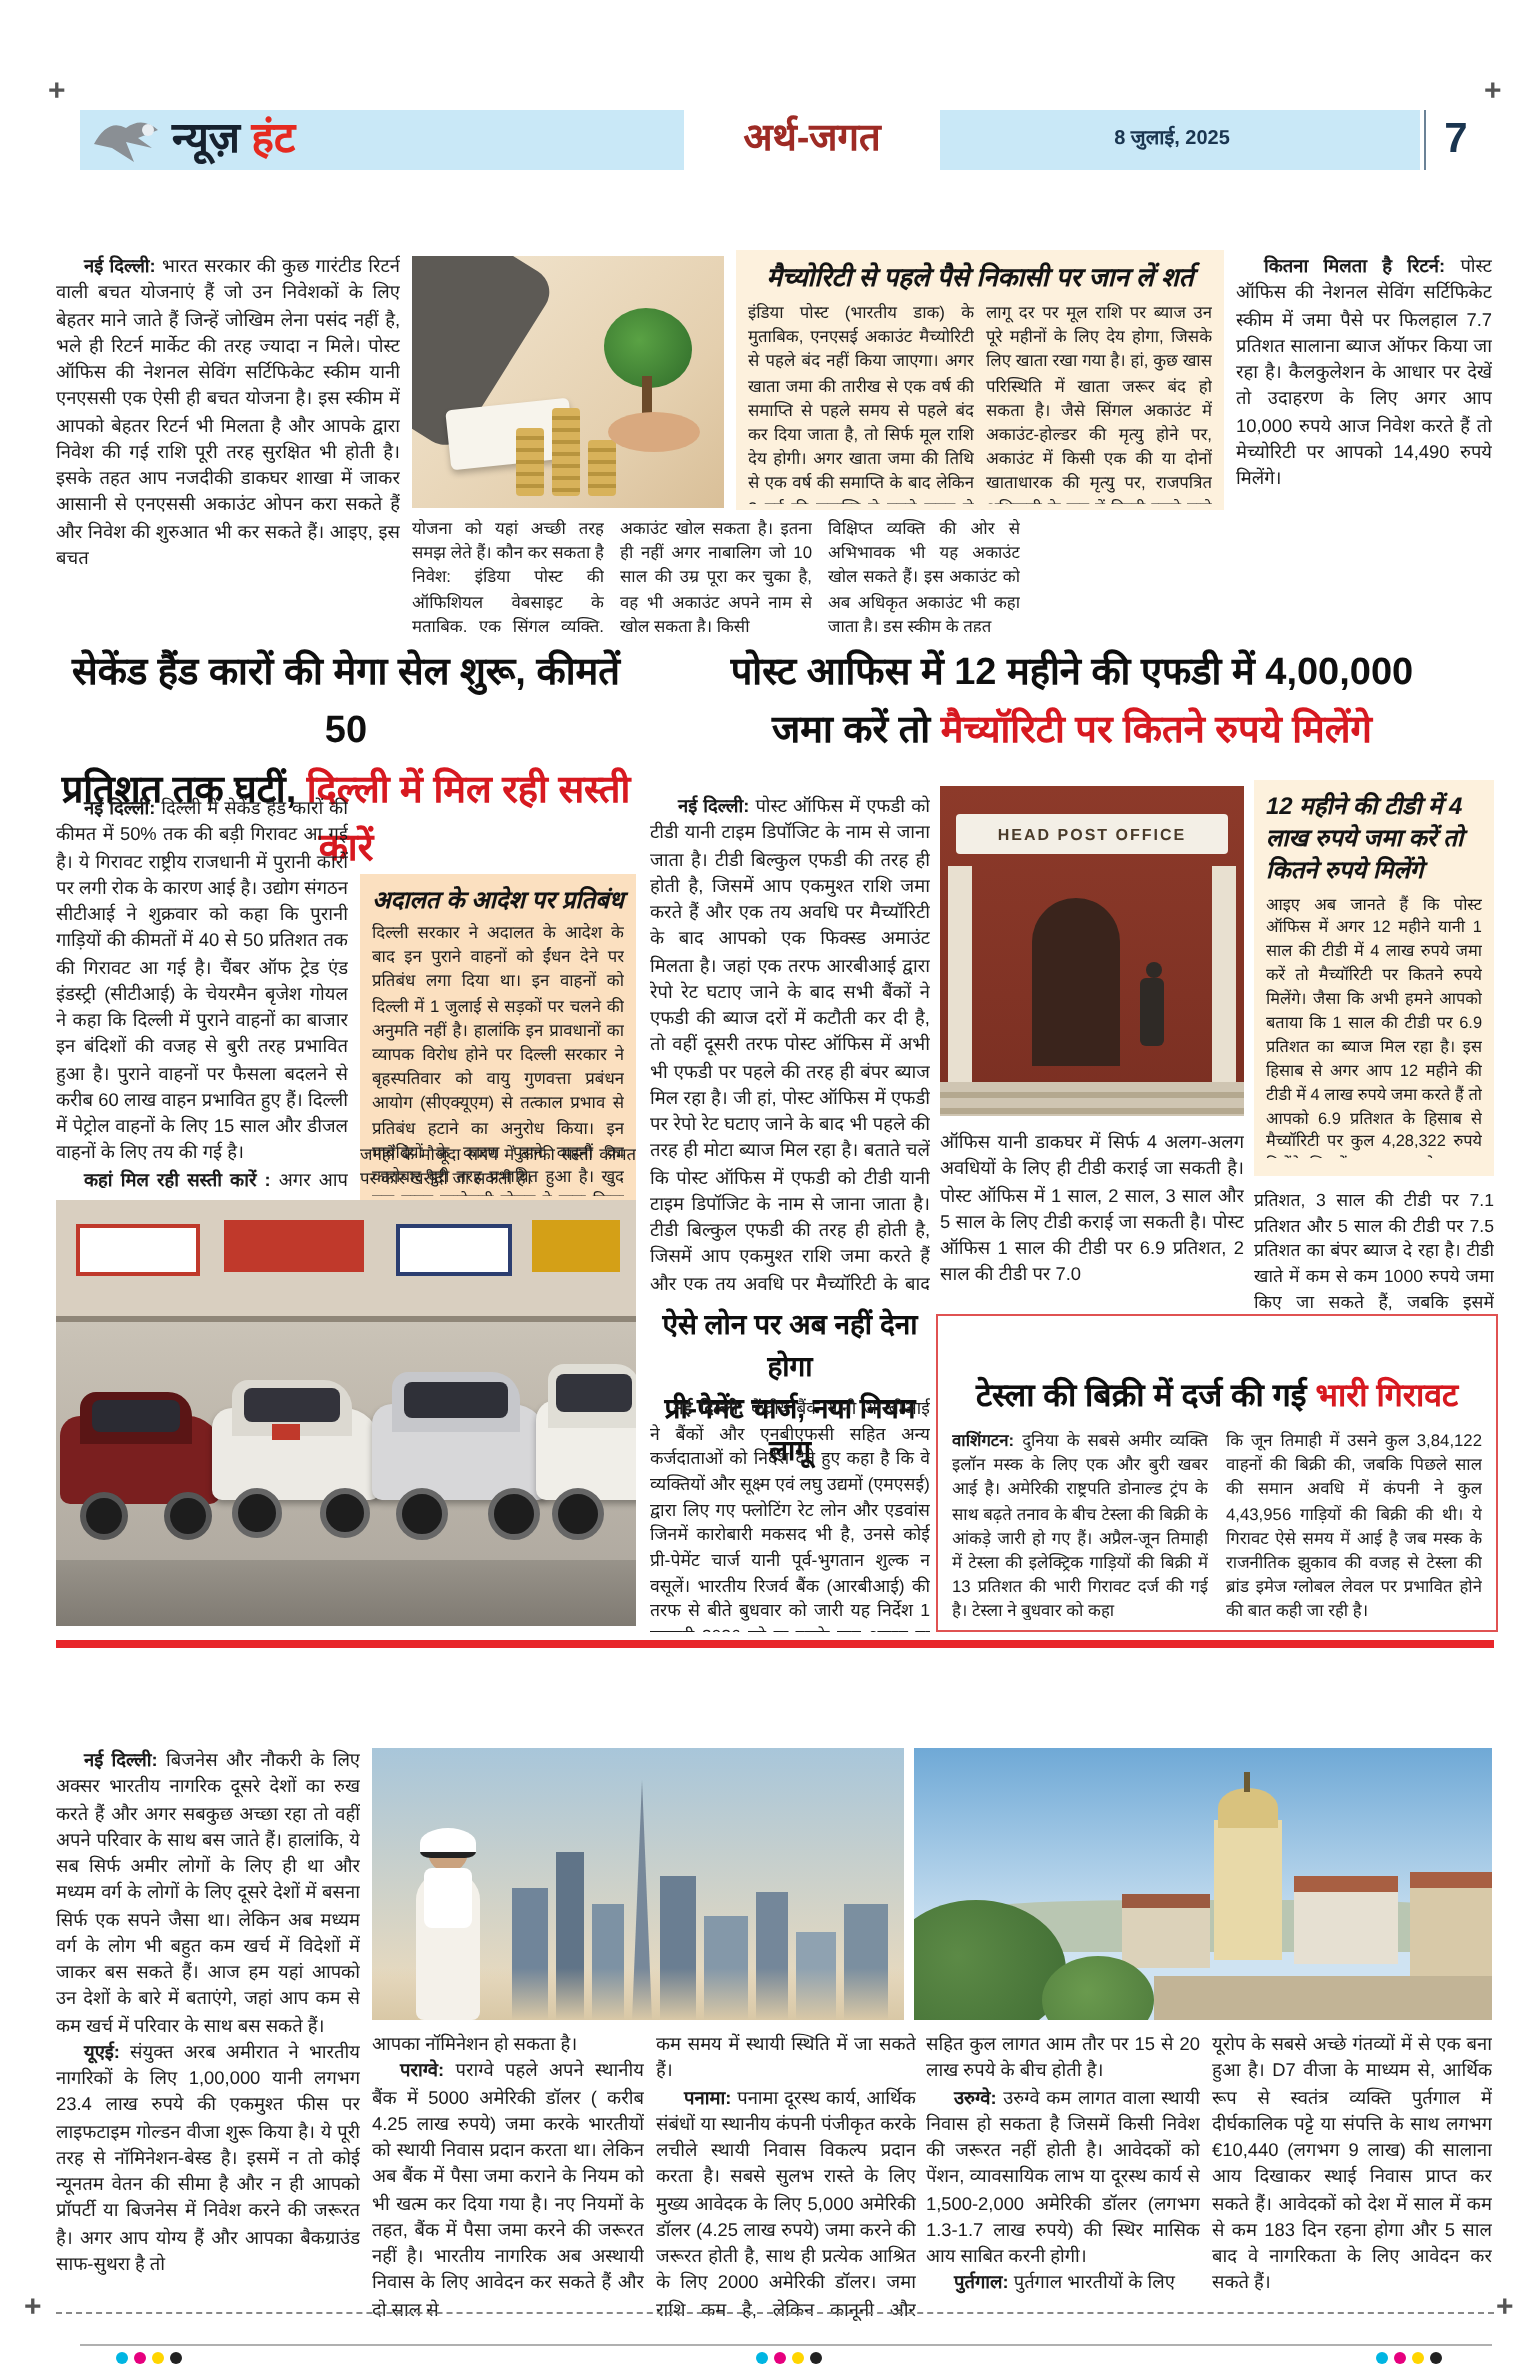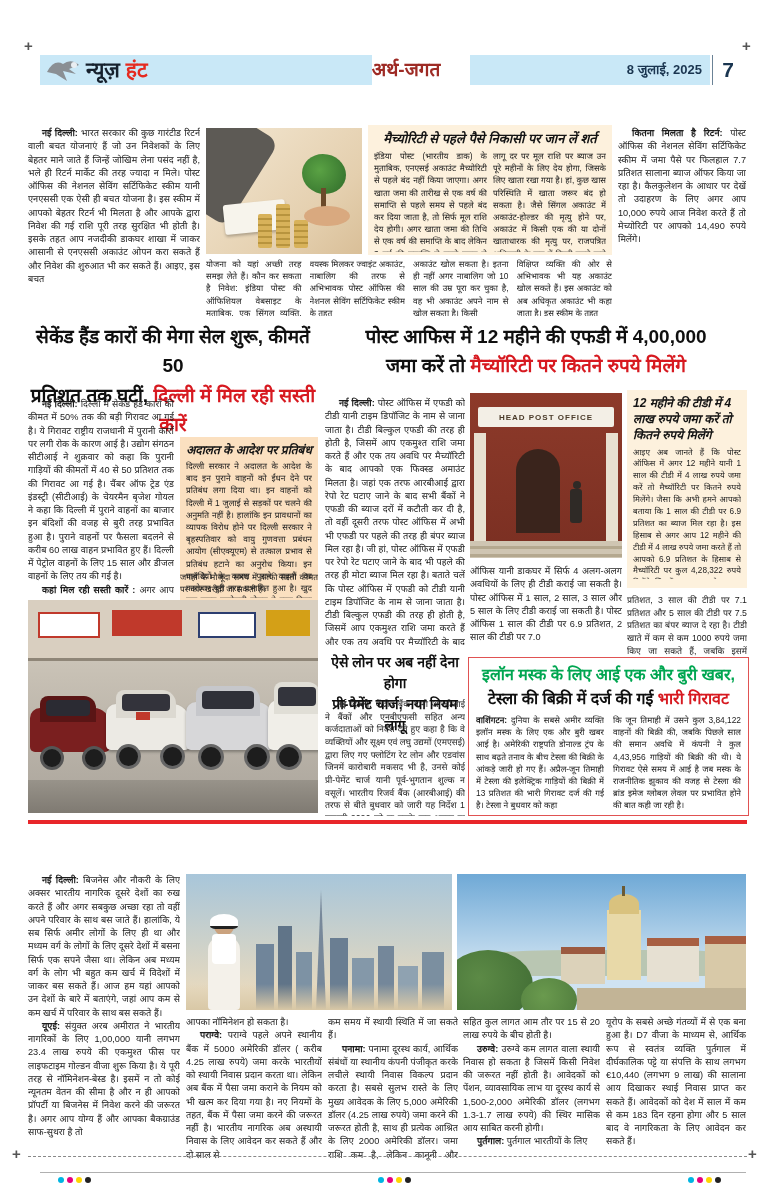--- a/index.html
+++ b/index.html
@@ -4,21 +4,21 @@
 <style>
   html,body{margin:0;padding:0;background:#e9e9e9;}
   .page{position:relative;width:768px;height:1187px;background:#ffffff;margin:0 auto;
         font-family:"Liberation Sans","DejaVu Sans",sans-serif;color:#1c1c1c;overflow:hidden;}
   .abs{position:absolute;}
   .regmark{position:absolute;color:#555;font-size:15px;font-weight:bold;line-height:1;}
   .bar{position:absolute;top:55px;height:30px;background:#c9e8f7;}
   .masthead-name{font-size:21px;font-weight:bold;color:#16212e;line-height:30px;white-space:nowrap;}
   .masthead-name .red{color:#e52a20;}
   .section-name{font-size:19px;font-weight:bold;color:#9e2b25;line-height:30px;text-align:center;}
-  .date-txt{font-size:13px;font-weight:bold;color:#1a3550;line-height:30px;text-align:right;padding-right:8px;}
+  .date-txt{font-size:10px;font-weight:bold;color:#1a3550;line-height:30px;text-align:center;padding-right:8px;}
   .pageno{font-size:21px;font-weight:bold;color:#1a3550;line-height:30px;text-align:center;border-left:1.5px solid #6b8296;}
   .hl{font-weight:bold;color:#0f0f0f;}
   .red{color:#d71920;}
   .green{color:#00a651;}
   .h1{font-size:23px;text-align:center;white-space:nowrap;}
   .h2{font-size:19px;text-align:center;line-height:1.55;}
   .h3{font-size:16px;text-align:center;line-height:1.5;}
   .h4{font-size:14px;text-align:center;line-height:1.5;}
   .body-txt{font-size:9.2px;line-height:1.44;text-align:justify;overflow:hidden;}
   .body-txt p{margin:0;text-indent:14px;}
@@ -35,21 +35,21 @@
 </head>
 <body>
 
 <div class="page">
 
   <div class="regmark" style="left:24px;top:38px;">+</div>
   <div class="regmark" style="left:742px;top:38px;">+</div>
   <div class="regmark" style="left:12px;top:1146px;">+</div>
   <div class="regmark" style="left:748px;top:1146px;">+</div>
 
-  <div class="bar" style="left:40px;width:332px;text-align:right;">
+  <div class="bar" style="left:40px;width:302px;text-align:right;">
     <span class="abs" style="left:6px;top:2px;">
       <svg width="34" height="26" viewBox="0 0 34 26">
           <path d="M1 15 Q8 2 17 7 Q25 1 33 8 L23 12 L30 17 L17 14 L21 24 L10 17 Z" fill="#8a8f94"></path>
           <circle cx="28" cy="8" r="3" fill="#e9eef2"></circle>
         </svg>
     </span>
     <div class="abs masthead-name" style="left:46px;top:0;">
       <span>न्यूज़</span><span class="red"> हंट</span>
     </div>
   </div>
@@ -82,21 +82,20 @@
       <div class="small-txt" style="width:50%;height:102px;">लागू दर पर मूल राशि पर ब्याज उन पूरे महीनों के लिए देय होगा, जिसके लिए खाता रखा गया है। हां, कुछ खास परिस्थिति में खाता जरूर बंद हो सकता है। जैसे सिंगल अकाउंट में अकाउंट-होल्डर की मृत्यु होने पर, अकाउंट में किसी एक की या दोनों खाताधारक की मृत्यु पर, राजपत्रित अधिकारी के रूप में गिरवी रखने वाले द्वारा जब्ती पर अकाउंट बंद हो सकता है।</div>
     </div>
   </div>
 
   <div class="abs body-txt" style="left:618px;top:127px;width:128px;height:190px;">
     <p><b>कितना मिलता है रिटर्न:</b><span> पोस्ट ऑफिस की नेशनल सेविंग सर्टिफिकेट स्कीम में जमा पैसे पर फिलहाल 7.7 प्रतिशत सालाना ब्याज ऑफर किया जा रहा है। कैलकुलेशन के आधार पर देखें तो उदाहरण के लिए अगर आप 10,000 रुपये आज निवेश करते हैं तो मेच्योरिटी पर आपको 14,490 रुपये मिलेंगे।</span></p>
   </div>
 
   <div class="abs" style="left:206px;top:258px;width:406px;height:58px;display:flex;gap:8px;">
     <div class="small-txt" style="width:96px;height:58px;">योजना को यहां अच्छी तरह समझ लेते हैं। कौन कर सकता है निवेश: इंडिया पोस्ट की ऑफिशियल वेबसाइट के मुताबिक, एक सिंगल व्यक्ति, तीन</div>
-    <div class="small-txt" style="width:96px;height:58px;">वयस्क मिलकर ज्वाइंट अकाउंट, नाबालिग की तरफ से अभिभावक पोस्ट ऑफिस की नेशनल सेविंग सर्टिफिकेट स्कीम के तहत</div>
     <div class="small-txt" style="width:96px;height:58px;">अकाउंट खोल सकता है। इतना ही नहीं अगर नाबालिग जो 10 साल की उम्र पूरा कर चुका है, वह भी अकाउंट अपने नाम से खोल सकता है। किसी</div>
     <div class="small-txt" style="width:96px;height:58px;">विक्षिप्त व्यक्ति की ओर से अभिभावक भी यह अकाउंट खोल सकते हैं। इस अकाउंट को अब अधिकृत अकाउंट भी कहा जाता है। इस स्कीम के तहत</div>
   </div>
 
   <div class="abs h2 hl" style="left:26px;top:322px;width:294px;">
     <span>सेकेंड हैंड कारों की मेगा सेल शुरू, कीमतें 50</span><br>
     <span>प्रतिशत तक घटीं, </span><span class="red">दिल्ली में मिल रही सस्ती कारें</span>
   </div>
 
   <div class="abs body-txt" style="left:28px;top:398px;width:146px;height:196px;">
@@ -181,21 +180,21 @@
   <div class="abs h4 hl" style="left:322px;top:652px;width:146px;">
     <span>ऐसे लोन पर अब नहीं देना होगा</span><br>
     <span>प्री-पेमेंट चार्ज, नया नियम लागू</span>
   </div>
   <div class="abs body-txt" style="left:325px;top:698px;width:140px;height:118px;font-size:8.8px;">
     <p class="noindent" style="text-indent:12px;"><b>नई दिल्ली:</b><span> केंद्रीय बैंक यानी आरबीआई ने बैंकों और एनबीएफसी सहित अन्य कर्जदाताओं को निर्देश देते हुए कहा है कि वे व्यक्तियों और सूक्ष्म एवं लघु उद्यमों (एमएसई) द्वारा लिए गए फ्लोटिंग रेट लोन और एडवांस जिनमें कारोबारी मकसद भी है, उनसे कोई प्री-पेमेंट चार्ज यानी पूर्व-भुगतान शुल्क न वसूलें। भारतीय रिजर्व बैंक (आरबीआई) की तरफ से बीते बुधवार को जारी यह निर्देश 1 जनवरी 2026 को या इसके बाद अप्रूव्ड या रिन्यूअल किए सभी लोन और एडवांस पर लागू होंगे।</span></p>
   </div>
 
   <div class="abs tesla-box" style="left:468px;top:657px;width:281px;height:159px;padding:5px 7px;box-sizing:border-box;">
     <div class="h3 hl">
-      <span class="green">इलॉन मस्क के लिए आई एक और बुरी खबर,</span><br>
+      <br>
       <span>टेस्ला की बिक्री में दर्ज की गई </span><span class="red">भारी गिरावट</span>
     </div>
     <div style="display:flex;gap:9px;margin-top:3px;">
       <div class="small-txt" style="width:50%;height:96px;">
         <b>वाशिंगटन:</b><span> दुनिया के सबसे अमीर व्यक्ति इलॉन मस्क के लिए एक और बुरी खबर आई है। अमेरिकी राष्ट्रपति डोनाल्ड ट्रंप के साथ बढ़ते तनाव के बीच टेस्ला की बिक्री के आंकड़े जारी हो गए हैं। अप्रैल-जून तिमाही में टेस्ला की इलेक्ट्रिक गाड़ियों की बिक्री में 13 प्रतिशत की भारी गिरावट दर्ज की गई है। टेस्ला ने बुधवार को कहा</span>
       </div>
       <div class="small-txt" style="width:50%;height:96px;">कि जून तिमाही में उसने कुल 3,84,122 वाहनों की बिक्री की, जबकि पिछले साल की समान अवधि में कंपनी ने कुल 4,43,956 गाड़ियों की बिक्री की थी। ये गिरावट ऐसे समय में आई है जब मस्क के राजनीतिक झुकाव की वजह से टेस्ला की ब्रांड इमेज ग्लोबल लेवल पर प्रभावित होने की बात कही जा रही है।</div>
     </div>
   </div>
 

